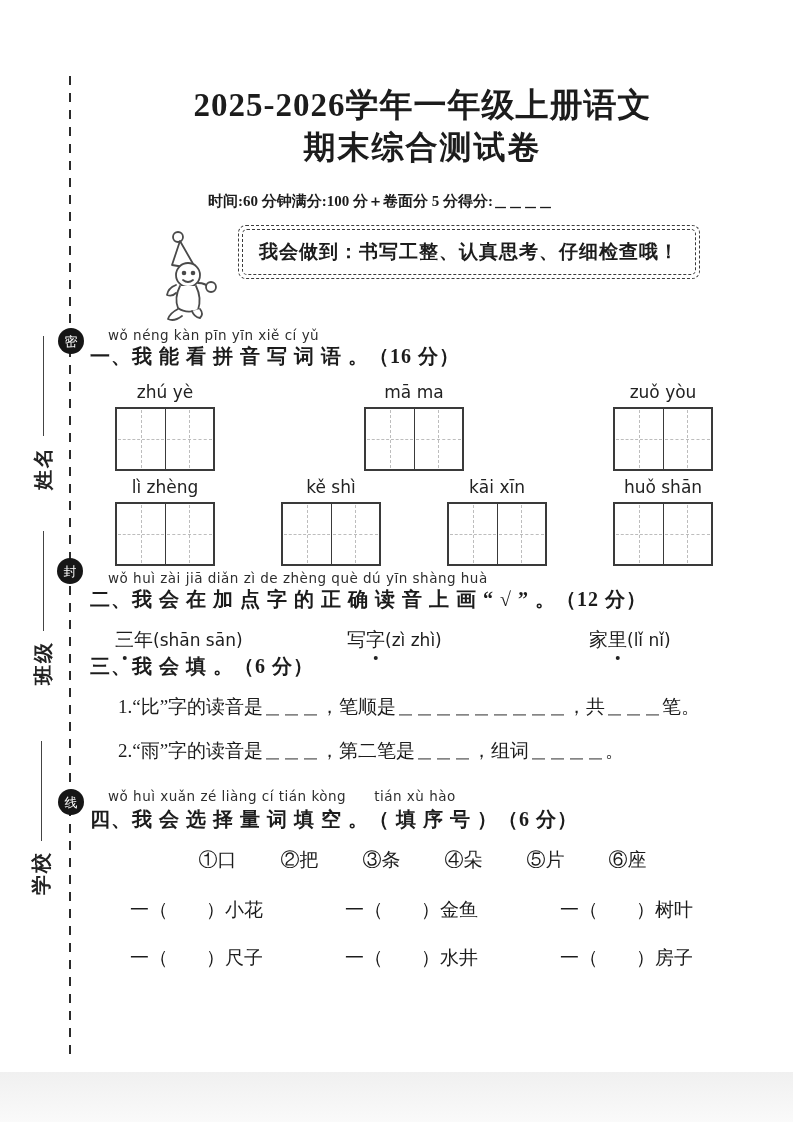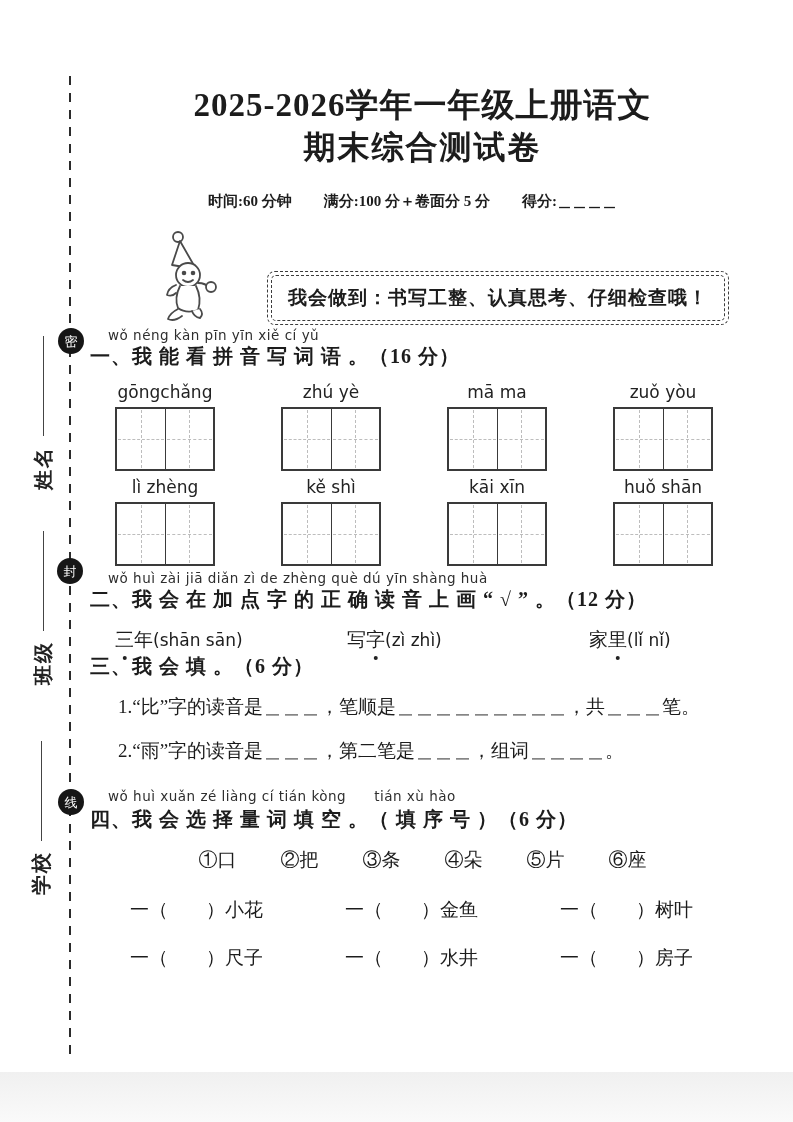--- a/index.html
+++ b/index.html
@@ -23,24 +23,24 @@
     background:#161616;color:#fff;display:flex;align-items:center;justify-content:center;
     font-size:13px;line-height:1;}
   .seal-circle.s1{left:58px;top:328px;}
   .seal-circle.s2{left:57px;top:558px;}
   .seal-circle.s3{left:58px;top:789px;}
   
   .content{position:absolute;left:90px;top:0;width:665px;height:1122px;}
   .title{font-size:33px;font-weight:900;text-align:center;letter-spacing:1px;
     margin-top:84px;line-height:1.3;}
   .title2{font-size:32px;font-weight:900;text-align:center;letter-spacing:2px;line-height:1.3;}
-  .info-row{display:flex;margin-top:24px;margin-left:118px;gap:32px;
+  .info-row{display:flex;margin-top:24px;margin-left:118px;
     font-size:15px;font-weight:bold;white-space:nowrap;}
   
-  .banner-row{display:flex;align-items:flex-end;margin-top:14px;margin-left:66px;gap:29px;}
+  .banner-row{display:flex;align-items:flex-start;margin-top:14px;margin-left:66px;}
   .clown{flex:0 0 78px;height:100px;}
   .banner-outer{margin-left:4px;border:1.5px dashed #3c3c3c;border-radius:8px;padding:3px;}
   .banner-inner{border:1.5px dashed #3c3c3c;border-radius:5px;padding:9px 16px;
     font-size:19px;font-weight:bold;letter-spacing:1px;white-space:nowrap;}
   
   .sec-pinyin{font-family:"DejaVu Sans",sans-serif;font-size:13.5px;color:#2e2e2e;
     margin-left:18px;letter-spacing:0.5px;white-space:nowrap;}
   .sec-heading{font-size:20px;font-weight:bold;letter-spacing:1px;white-space:nowrap;}
   
   .grid-row{display:flex;justify-content:space-between;width:648px;margin-top:12px;}
@@ -139,27 +139,20 @@
       <div class="banner-outer">
         <div class="banner-inner">我会做到：书写工整、认真思考、仔细检查哦！</div>
       </div>
     </div>
 
     <div class="sec-pinyin mt2">wǒ néng kàn pīn yīn xiě cí yǔ</div>
     <div class="sec-heading">一、我 能 看 拼 音 写 词 语 。（16 分）</div>
 
     <div class="grid-row">
       <div class="grid-col">
-        <div class="grid-pinyin">gōngchǎng</div>
-        <div class="tzg">
-            <div class="cell"></div>
-            <div class="cell"></div>
-          </div>
-      </div>
-      <div class="grid-col">
         <div class="grid-pinyin">zhú  yè</div>
         <div class="tzg">
             <div class="cell"></div>
             <div class="cell"></div>
           </div>
       </div>
       <div class="grid-col">
         <div class="grid-pinyin">mā  ma</div>
         <div class="tzg">
             <div class="cell"></div>

